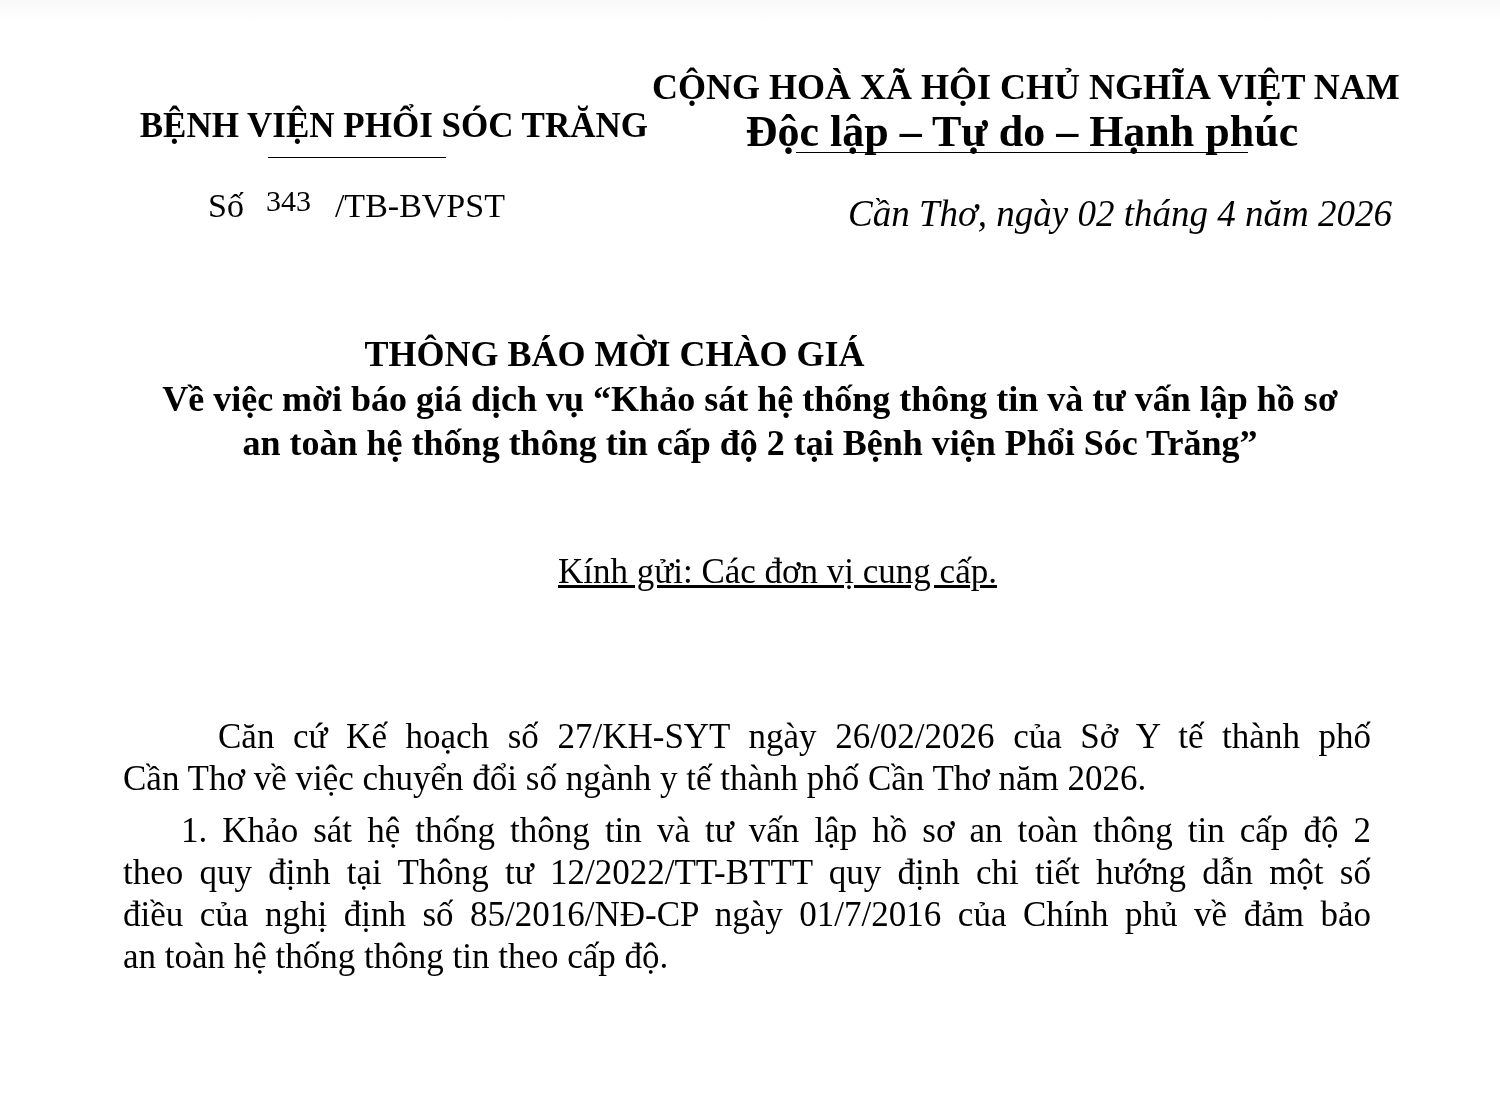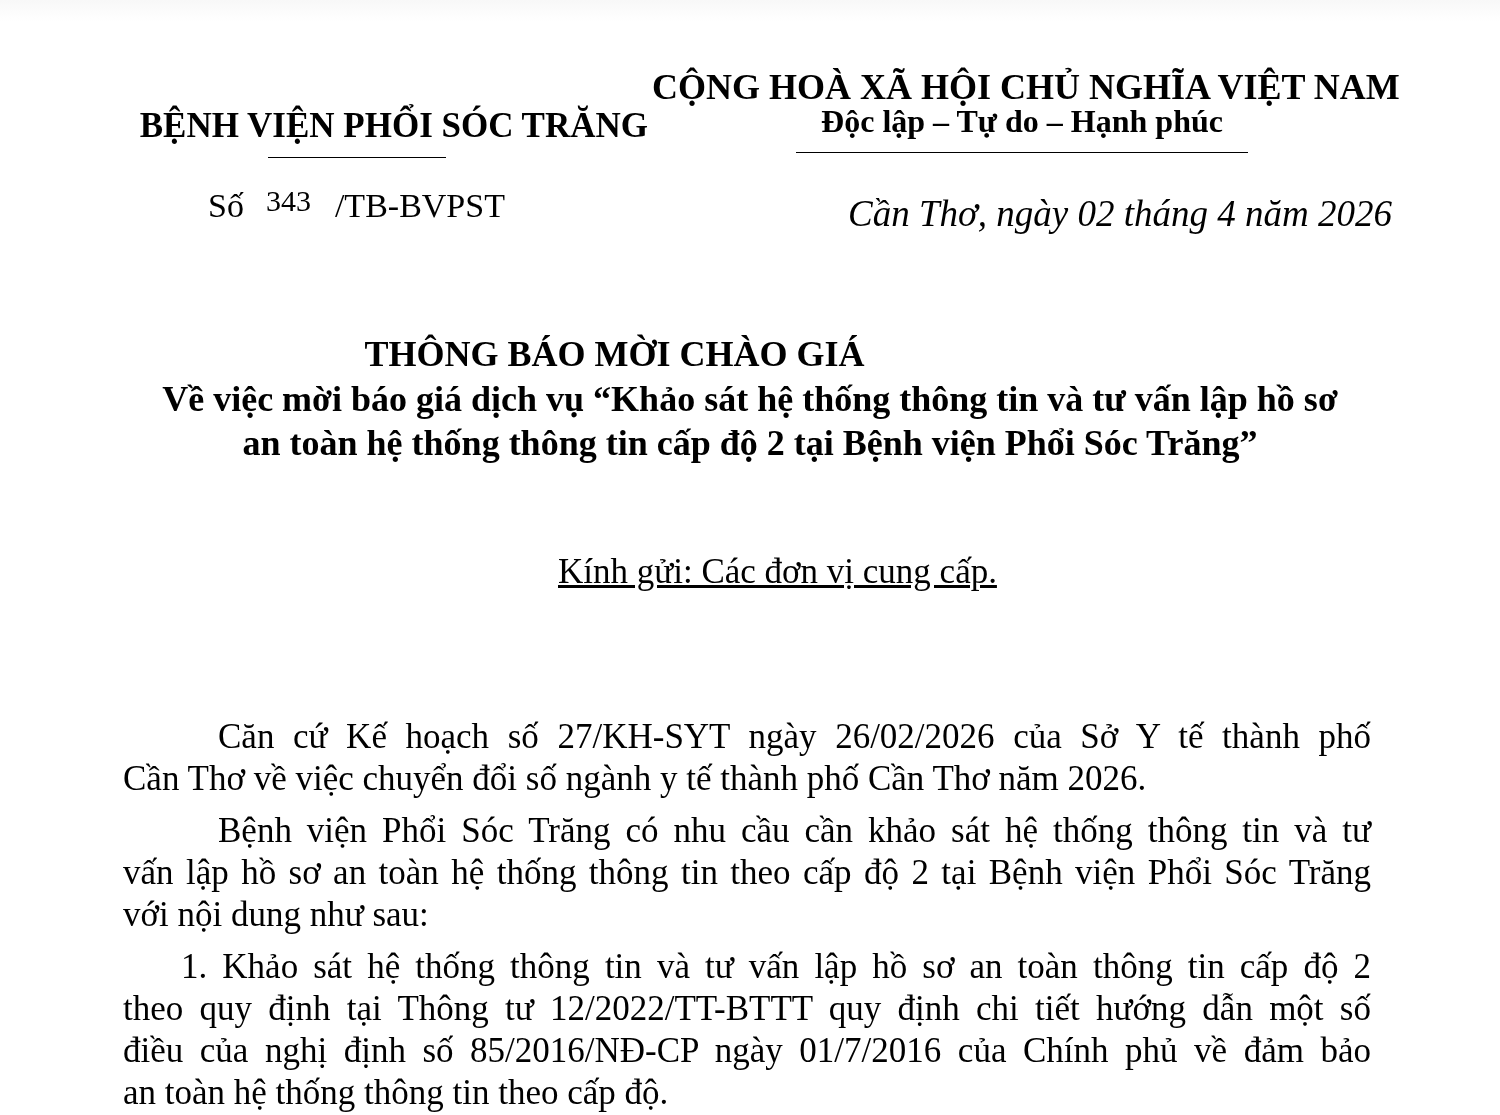--- a/index.html
+++ b/index.html
@@ -48,23 +48,23 @@
     margin: 0 24px 0 22px;
   }
 
   
   .nation {
     left: 652px; top: 66px; width: 740px;
     text-align: left;
     font-size: 36px; line-height: 42px; font-weight: bold;
   }
   .motto {
-    left: 652px; top: 100px; width: 740px;
+    left: 652px; top: 111px; width: 740px;
     text-align: center;
-    font-size: 32px; line-height: 42px; font-weight: bold;
+    font-size: 44px; line-height: 42px; font-weight: bold;
   }
   .motto-rule {
     left: 796px; top: 152px; width: 452px; height: 0;
     border-top: 1.5px solid #000;
   }
   .place-date {
     right: 108px; top: 192px;
     font-size: 37px; line-height: 44px; font-style: italic;
   }
 
@@ -125,25 +125,20 @@
     <span>an toàn hệ thống thông tin cấp độ 2 tại Bệnh viện Phổi Sóc Trăng”</span>
   </div>
 
   <div class="abs recipients">Kính gửi: Các đơn vị cung cấp.</div>
 
   <div class="abs body">
     <div class="para">
       <span class="line">Căn cứ Kế hoạch số 27/KH-SYT ngày 26/02/2026 của Sở Y tế thành phố</span>
       <span class="line last" style="text-indent:0">Cần Thơ về việc chuyển đổi số ngành y tế thành phố Cần Thơ năm 2026.</span>
     </div>
-    <div class="para">
-      <span class="line">Bệnh viện Phổi Sóc Trăng có nhu cầu cần khảo sát hệ thống thông tin và tư</span>
-      <span class="line" style="text-indent:0">vấn lập hồ sơ an toàn hệ thống thông tin theo cấp độ 2 tại Bệnh viện Phổi Sóc Trăng</span>
-      <span class="line last" style="text-indent:0">với nội dung như sau:</span>
-    </div>
     <div class="para item">
       <span class="line">1. Khảo sát hệ thống thông tin và tư vấn lập hồ sơ an toàn thông tin cấp độ 2</span>
       <span class="line" style="text-indent:0">theo quy định tại Thông tư 12/2022/TT-BTTT quy định chi tiết hướng dẫn một số</span>
       <span class="line" style="text-indent:0">điều của nghị định số 85/2016/NĐ-CP ngày 01/7/2016 của Chính phủ về đảm bảo</span>
       <span class="line last" style="text-indent:0">an toàn hệ thống thông tin theo cấp độ.</span>
     </div>
   </div>
 
 </div>
 

